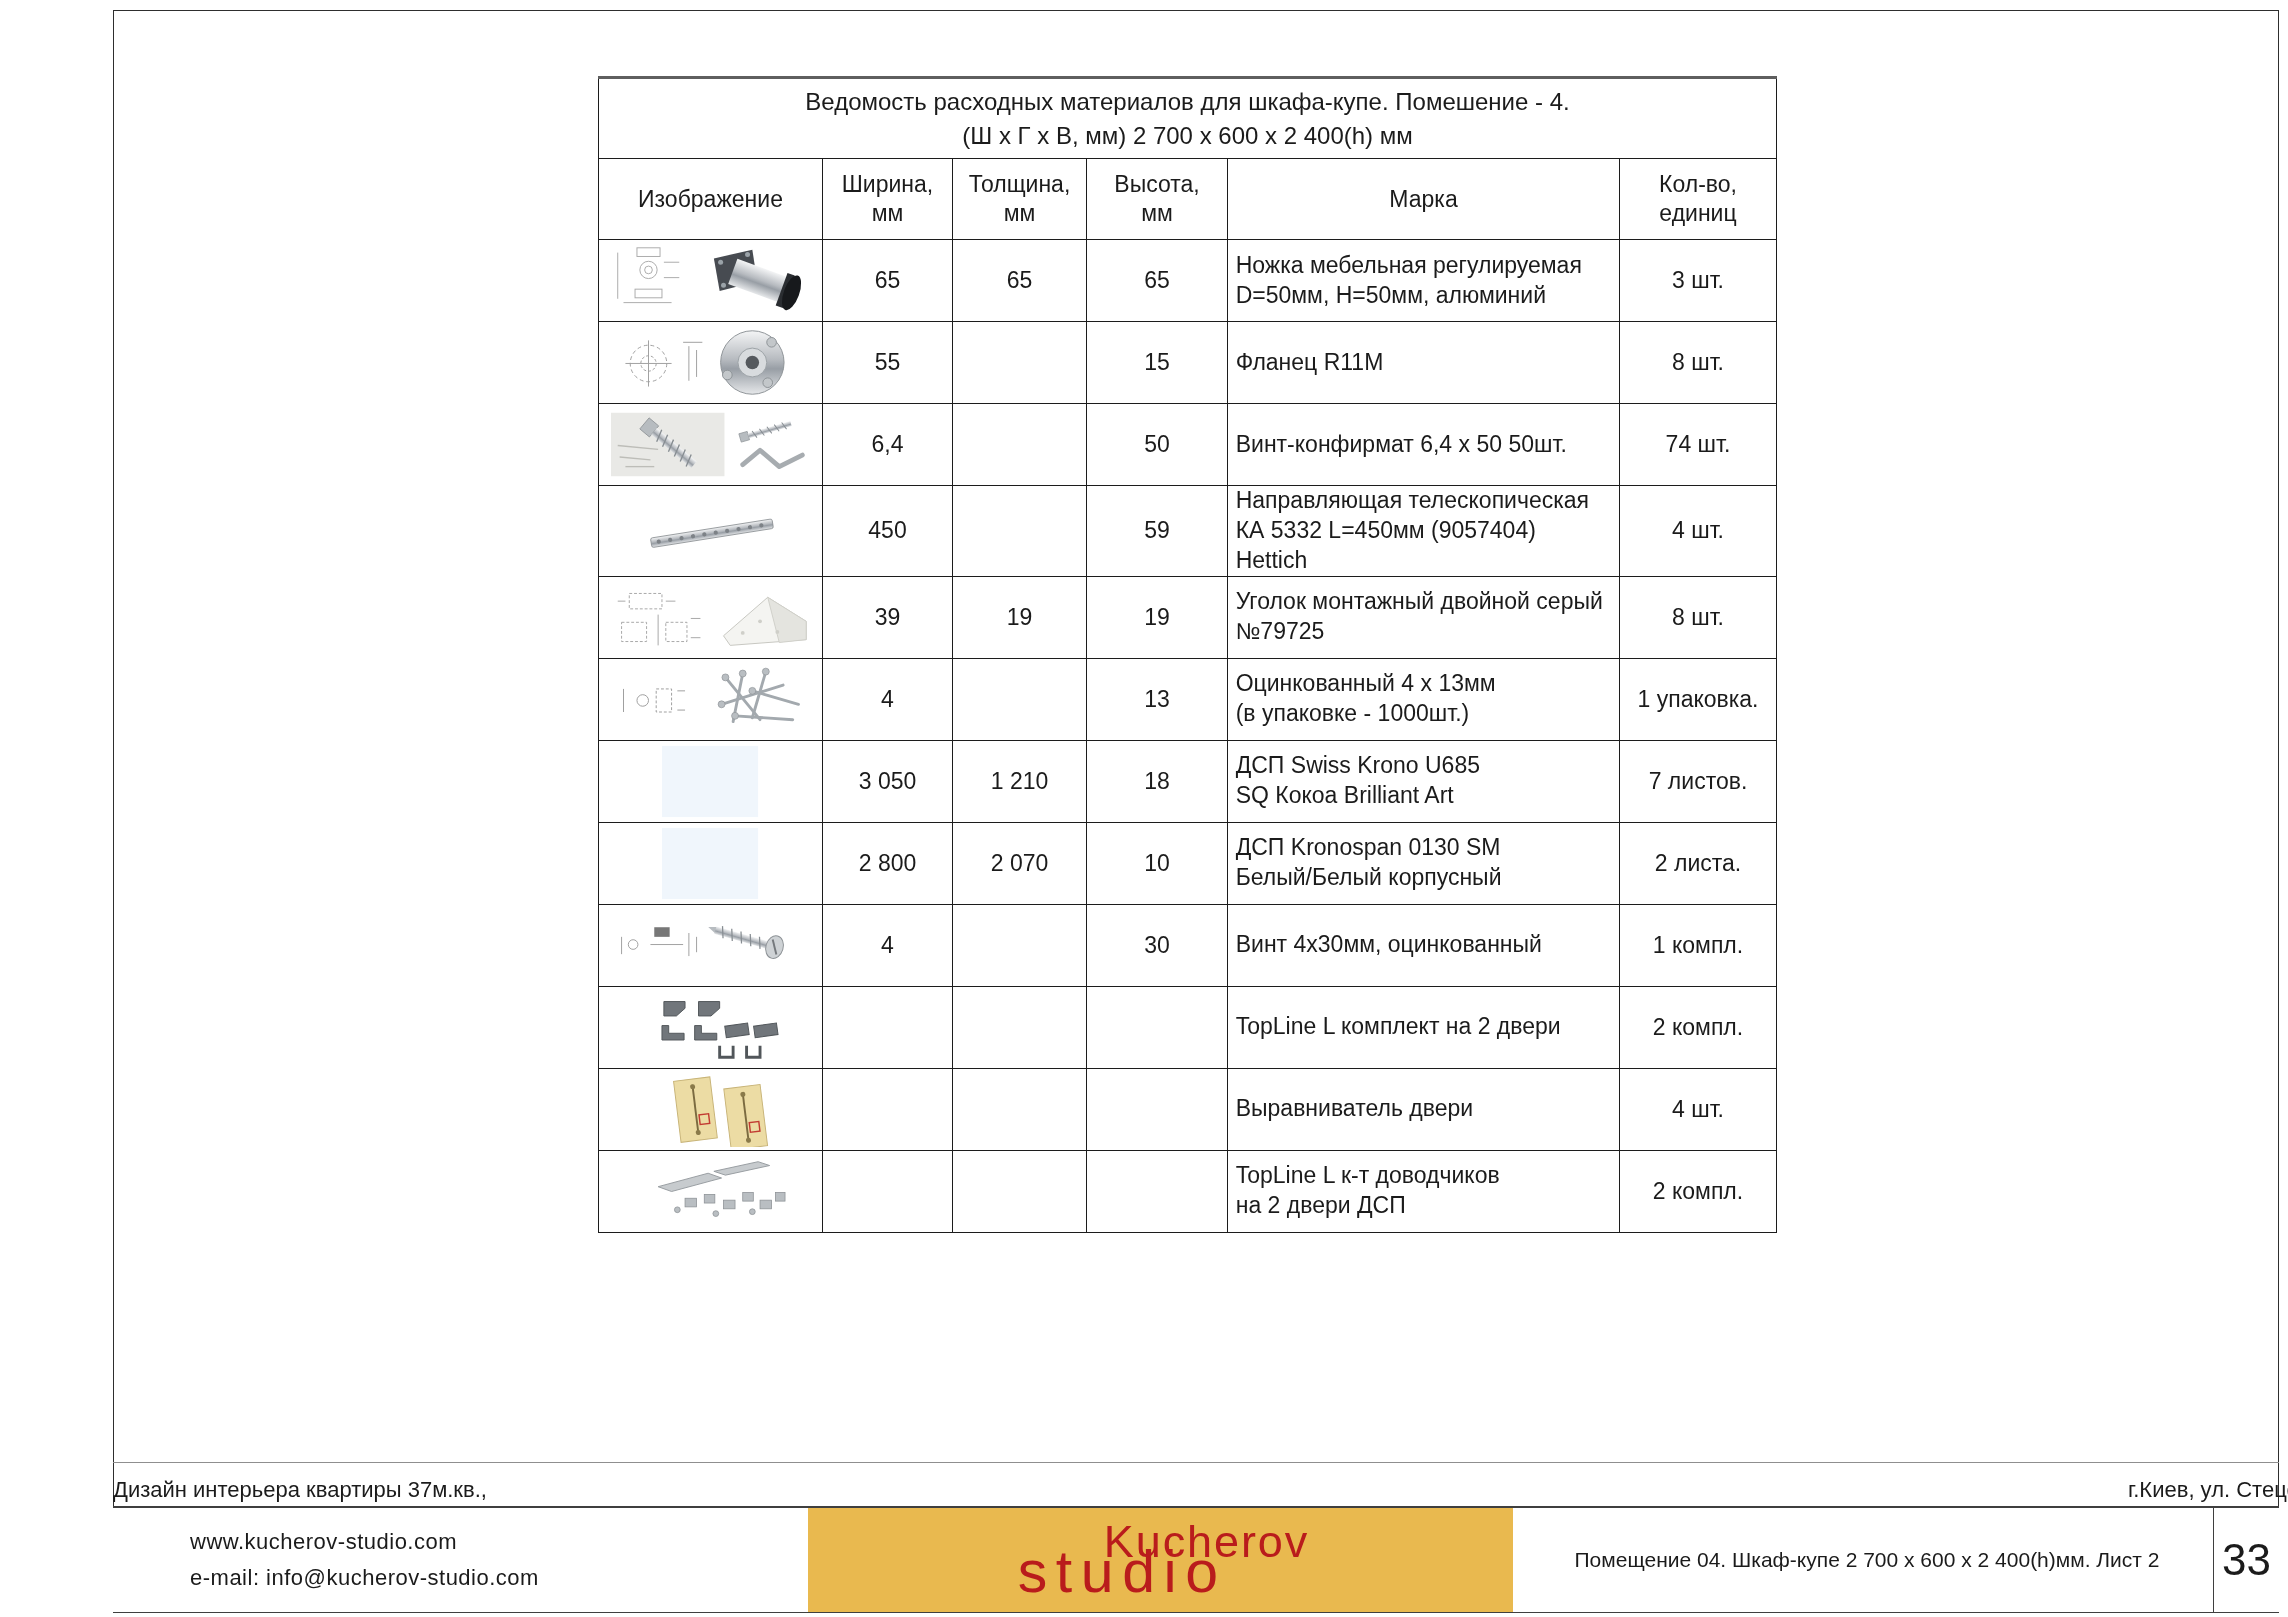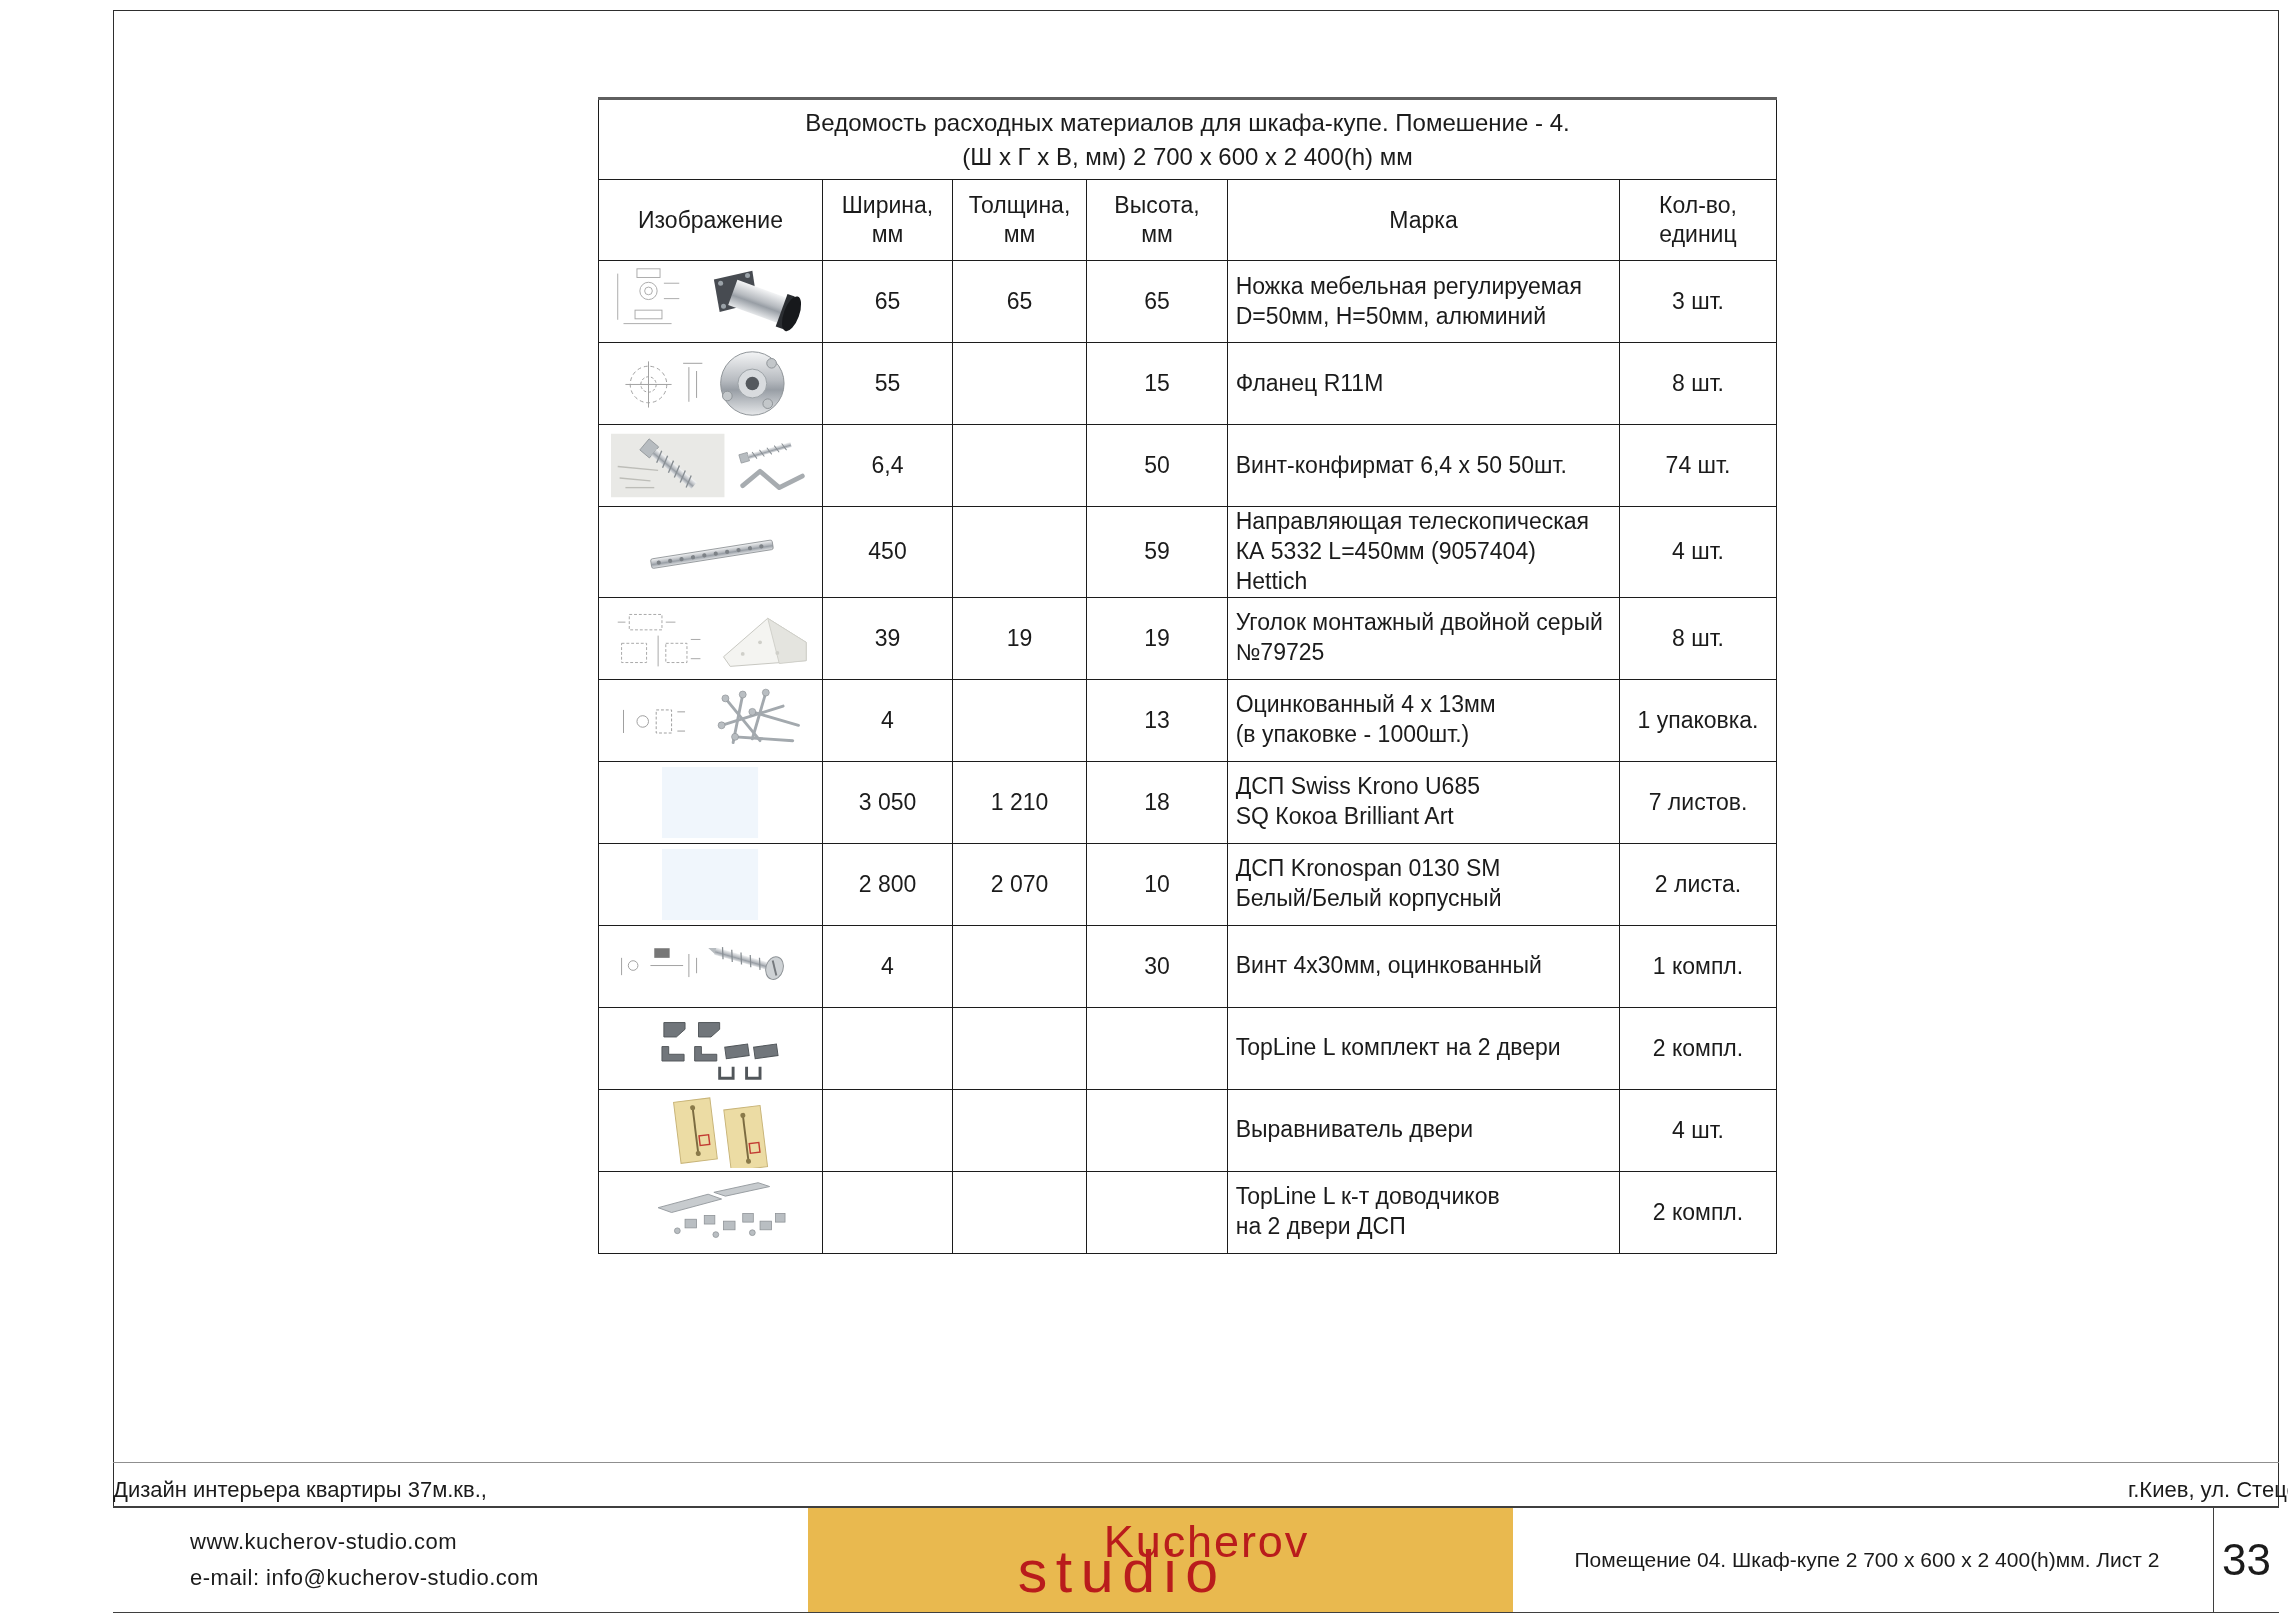--- a/index.html
+++ b/index.html
@@ -1,20 +1,20 @@
 <!DOCTYPE html>
 <html><head>
 <meta charset="utf-8">
 <style>
   html,body{margin:0;padding:0;background:#fff;}
   body{width:2288px;height:1618px;position:relative;font-family:"Liberation Sans",sans-serif;color:#1b1b1b;}
   .frame{position:absolute;left:113px;top:9.6px;width:2166px;height:1601px;border:1.9px solid #2e2e2e;box-sizing:border-box;}
 
   
-  table.spec{position:absolute;left:598px;top:97px;width:1178px;border-collapse:collapse;table-layout:fixed;
+  table.spec{position:absolute;left:598px;top:76px;width:1178px;border-collapse:collapse;table-layout:fixed;
              border:1.9px solid #1c1c1c;border-top:3.8px solid #5f5f5f;}
   table.spec td,table.spec th{border:1.9px solid #1c1c1c;font-size:23px;font-weight:400;vertical-align:middle;
              padding:0 7.7px;box-sizing:border-box;overflow:hidden;}
   tr.title-row td{height:81px;text-align:center;font-size:24px;line-height:1.4;}
   tr.head th{height:81px;text-align:center;line-height:1.25;}
   tr.item td{height:82px;}
   td.num,td.qty{text-align:center;}
   td.brand{text-align:left;padding-left:15.4px;line-height:1.3;}
   .preline{white-space:pre-line;}
   td.img-cell{padding:0;text-align:center;}

